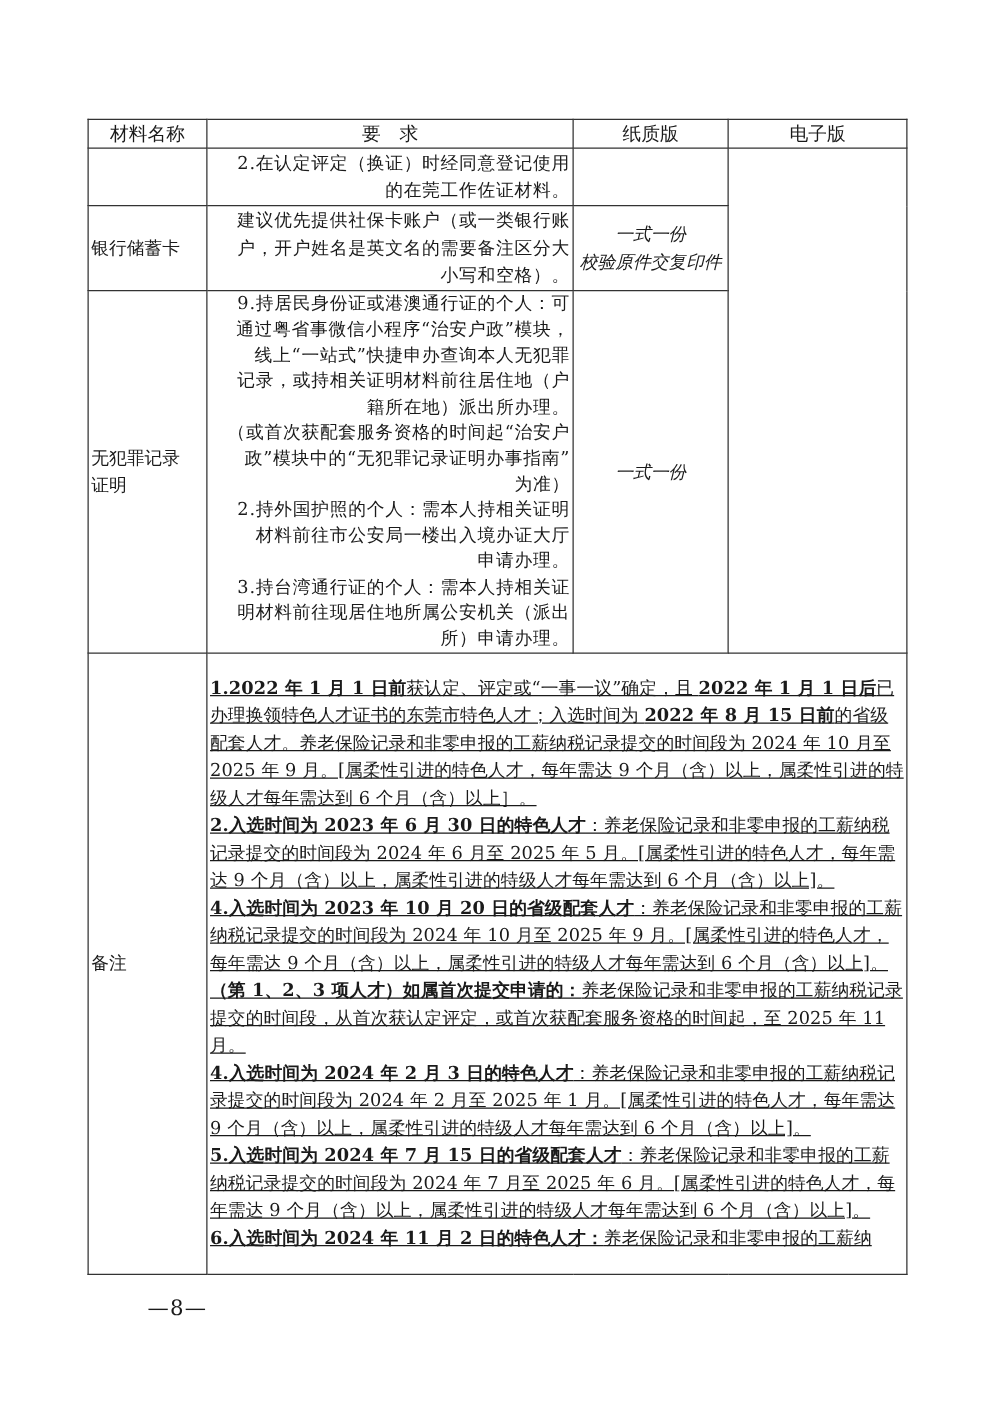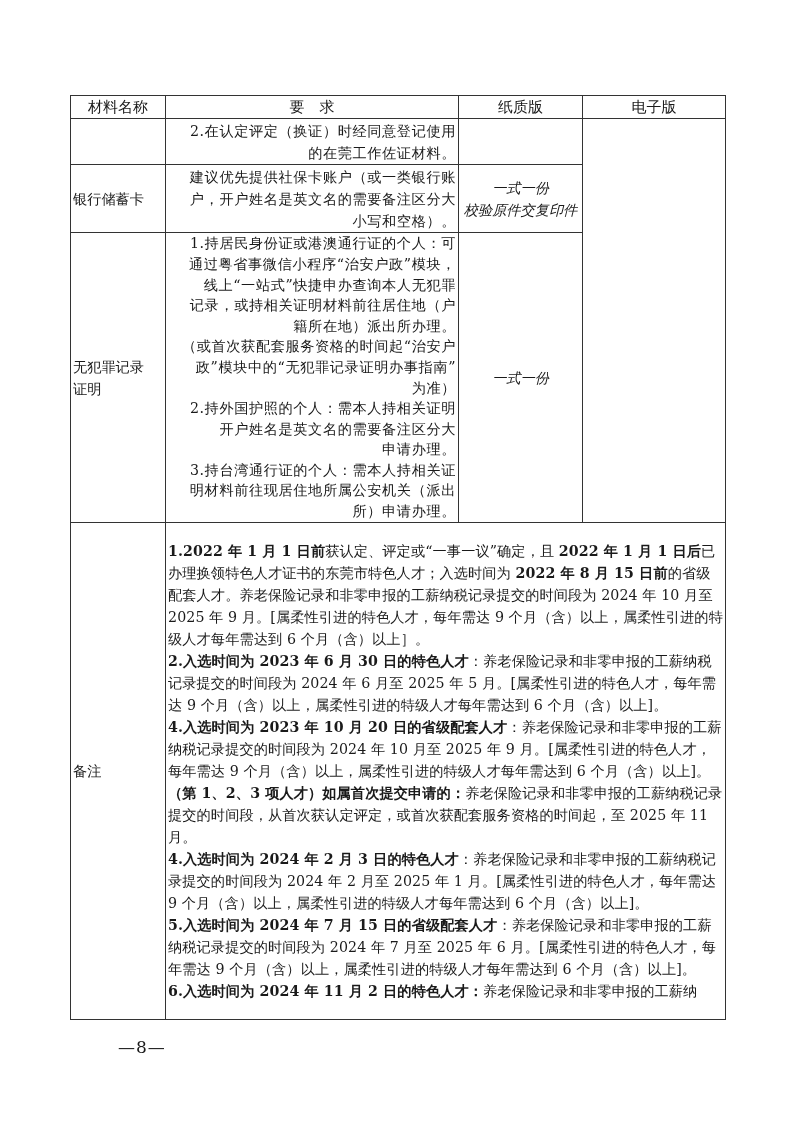--- a/index.html
+++ b/index.html
@@ -10,21 +10,21 @@
                border-collapse: collapse; table-layout: fixed; }
   table.main td, table.main th { border: 1.3px solid #333; padding: 0 2px;
                vertical-align: middle; font-size: 14.2px; line-height: 22px;
                font-weight: normal; }
   th { text-align: center; font-family: "DejaVu Sans", "Liberation Sans", sans-serif;
        font-size: 15px !important; height: 22px; }
   td.name { text-align: left; }
   td.req { text-align: right; letter-spacing: 0.6px; }
   td.paper { text-align: center; font-style: italic; }
   td.note { text-align: left; line-height: 22.6px; font-size: 14px; padding: 8px 2px 0 3px;
-            vertical-align: top; letter-spacing: 0.1px; }
+            vertical-align: top; letter-spacing: 0.1px; text-decoration: underline; }
   td.note p { margin: 0; }
   b { font-weight: bold; }
   .footer { position: absolute; left: 118px; top: 1037px; font-size: 17px;
             letter-spacing: 1px; }
 </style>
 </head>
 <body>
 
 <div class="page">
   <table class="main">
@@ -61,30 +61,30 @@
         <div>一式一份</div>
         <div>校验原件交复印件</div>
       </td>
     </tr>
     <tr style="height:290px">
       <td class="name">
         <div>无犯罪记录</div>
         <div>证明</div>
       </td>
       <td class="req" style="line-height:20.6px">
-        <div>1.持居民身份证或港澳通行证的个人：可</div>
+        <div>9.持居民身份证或港澳通行证的个人：可</div>
         <div>通过粤省事微信小程序“治安户政”模块，</div>
         <div>线上“一站式”快捷申办查询本人无犯罪</div>
         <div>记录，或持相关证明材料前往居住地（户</div>
         <div>籍所在地）派出所办理。</div>
         <div>（或首次获配套服务资格的时间起“治安户</div>
         <div>政”模块中的“无犯罪记录证明办事指南”</div>
         <div>为准）</div>
         <div>2.持外国护照的个人：需本人持相关证明</div>
-        <div>开户姓名是英文名的需要备注区分大</div>
+        <div>材料前往市公安局一楼出入境办证大厅</div>
         <div>申请办理。</div>
         <div>3.持台湾通行证的个人：需本人持相关证</div>
         <div>明材料前往现居住地所属公安机关（派出</div>
         <div>所）申请办理。</div>
       </td>
       <td class="paper">一式一份</td>
     </tr>
     <tr style="height:497px">
       <td class="name">备注</td>
       <td class="note" colspan="3" id="note-cell">

